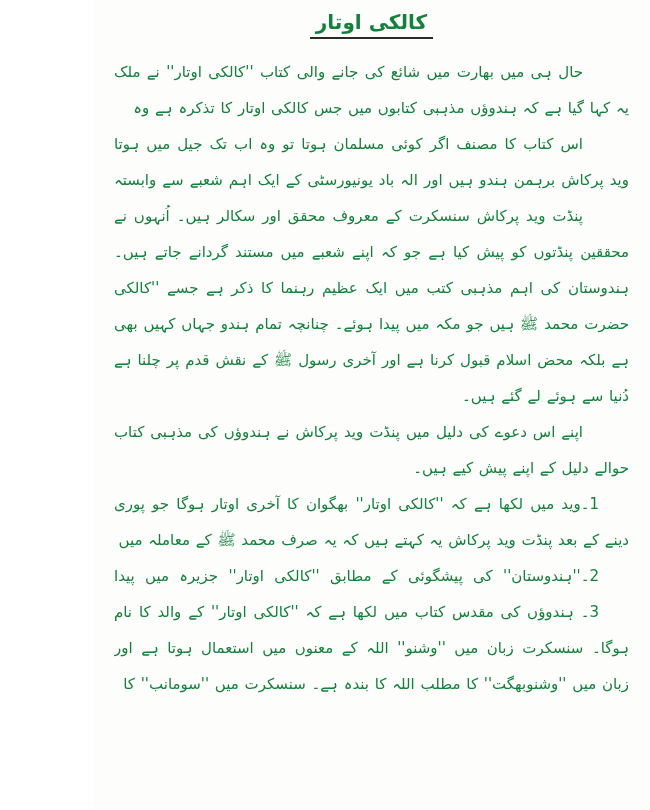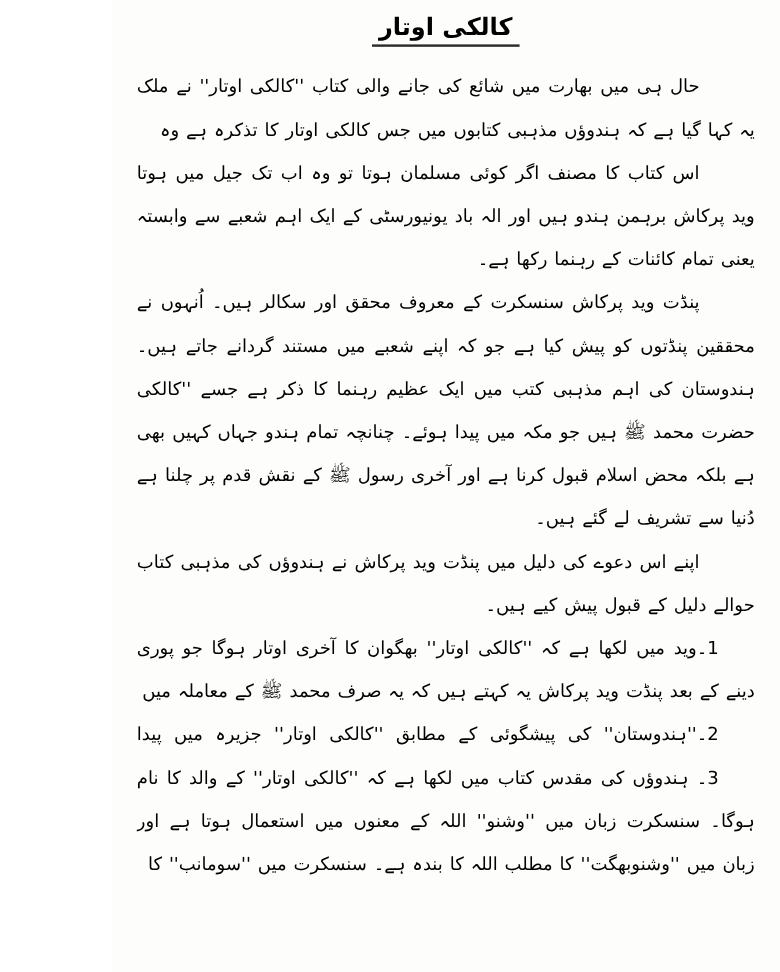--- a/index.html
+++ b/index.html
@@ -7,21 +7,21 @@
     padding: 0;
     background: #ffffff;
   }
   .page {
     position: relative;
     width: 557px;
     height: 810px;
     background: #fdfdfb;
     overflow: hidden;
     font-family: "DejaVu Sans", sans-serif;
-    color: #000000;
+    color: #15803d;
     direction: rtl;
     box-sizing: border-box;
   }
   .title-row {
     text-align: center;
     padding-top: 9px;
     height: 39px;
   }
   .doc-title {
     display: inline-block;
@@ -66,35 +66,34 @@
     <span class="doc-title">کالکی اوتار</span>
   </div>
   <div class="doc-body">
       <div class="para">
         <div class="line first-indent">حال ہی میں بھارت میں شائع کی جانے والی کتاب ''کالکی اوتار'' نے ملک بھر میں ہلچل مچا دی ہے۔ اس کتاب میں</div>
         <div class="line last">یہ کہا گیا ہے کہ ہندوؤں مذہبی کتابوں میں جس کالکی اوتار کا تذکرہ ہے وہ آخری رسول محمد ﷺ بن عبداللہ ہیں۔</div>
       </div>
       <div class="para">
         <div class="line first-indent">اس کتاب کا مصنف اگر کوئی مسلمان ہوتا تو وہ اب تک جیل میں ہوتا اور اس کتاب پر پابندی لگ چکی ہوتی مگر پنڈت</div>
         <div class="line">وید پرکاش برہمن ہندو ہیں اور الہ باد یونیورسٹی کے ایک اہم شعبے سے وابستہ ہیں۔ اُنہوں نے اپنی تحقیق کا نام ''کالکی اوتار''</div>
-        <div class="line last">یعنی تمام کائنات کے رہنما رکھا ہے۔</div>
       </div>
       <div class="para">
         <div class="line first-indent">پنڈت وید پرکاش سنسکرت کے معروف محقق اور سکالر ہیں۔ اُنہوں نے اپنی اس تحقیق کو ملک کے آٹھ مشہور و معروف</div>
         <div class="line">محققین پنڈتوں کو پیش کیا ہے جو کہ اپنے شعبے میں مستند گردانے جاتے ہیں۔ ان پنڈتوں نے کتاب کے بغور مطالعے اور تحقیق</div>
       </div>
       <div class="para">
         <div class="line">ہندوستان کی اہم مذہبی کتب میں ایک عظیم رہنما کا ذکر ہے جسے ''کالکی اوتار'' کا نام دیا گیا ہے۔ اور اس سے مُراد</div>
         <div class="line">حضرت محمد ﷺ ہیں جو مکہ میں پیدا ہوئے۔ چنانچہ تمام ہندو جہاں کہیں بھی ہوں اُن کو مزید کسی کالکی اوتار کا انتظار نہیں کرنا</div>
         <div class="line">ہے بلکہ محض اسلام قبول کرنا ہے اور آخری رسول ﷺ کے نقش قدم پر چلنا ہے جو بہت پہلے اپنے مشن کی تکمیل کے بعد اس</div>
-        <div class="line last">دُنیا سے تشریف لے گئے ہیں۔</div>
+        <div class="line last">دُنیا سے ہوئے لے گئے ہیں۔</div>
       </div>
       <div class="para">
         <div class="line first-indent">اپنے اس دعوے کی دلیل میں پنڈت وید پرکاش نے ہندوؤں کی مذہبی کتاب مقدس کتاب وید سے مندرجہ ذیل</div>
-        <div class="line last">حوالے دلیل کے قبول پیش کیے ہیں۔</div>
+        <div class="line last">حوالے دلیل کے اپنے پیش کیے ہیں۔</div>
       </div>
       <div class="para item">
         <div class="line first-indent">1۔وید میں لکھا ہے کہ ''کالکی اوتار'' بھگوان کا آخری اوتار ہوگا جو پوری دُنیا کو راستہ دکھائے گا۔ ان کلمات کا حوالہ</div>
         <div class="line last">دینے کے بعد پنڈت وید پرکاش یہ کہتے ہیں کہ یہ صرف محمد ﷺ کے معاملہ میں درست ہوسکتا ہے۔</div>
       </div>
       <div class="para item">
         <div class="line first-indent">2۔''ہندوستان'' کی پیشگوئی کے مطابق ''کالکی اوتار'' جزیرہ میں پیدا ہونگے اور یہ عرب علاقہ ہے جس جزیرۃ</div>
       </div>
       <div class="para item">
         <div class="line first-indent">3۔ ہندوؤں کی مقدس کتاب میں لکھا ہے کہ ''کالکی اوتار'' کے والد کا نام ''وشنوبھگت'' اور والدہ کا نام ''سومانب''</div>

